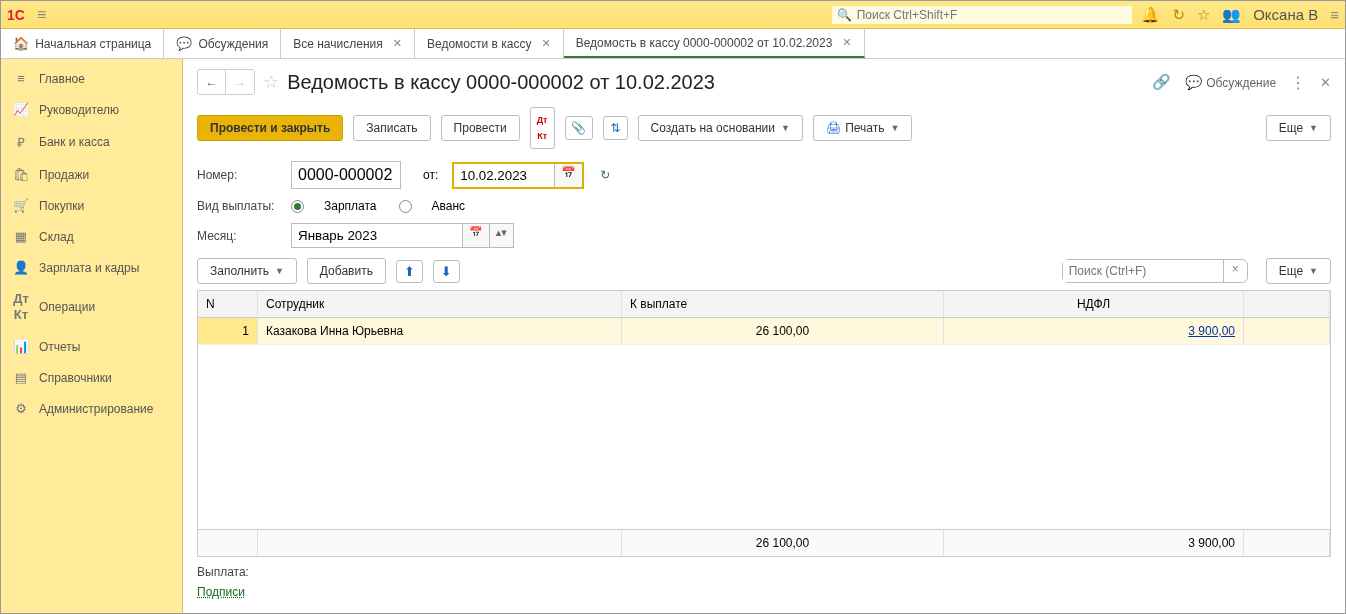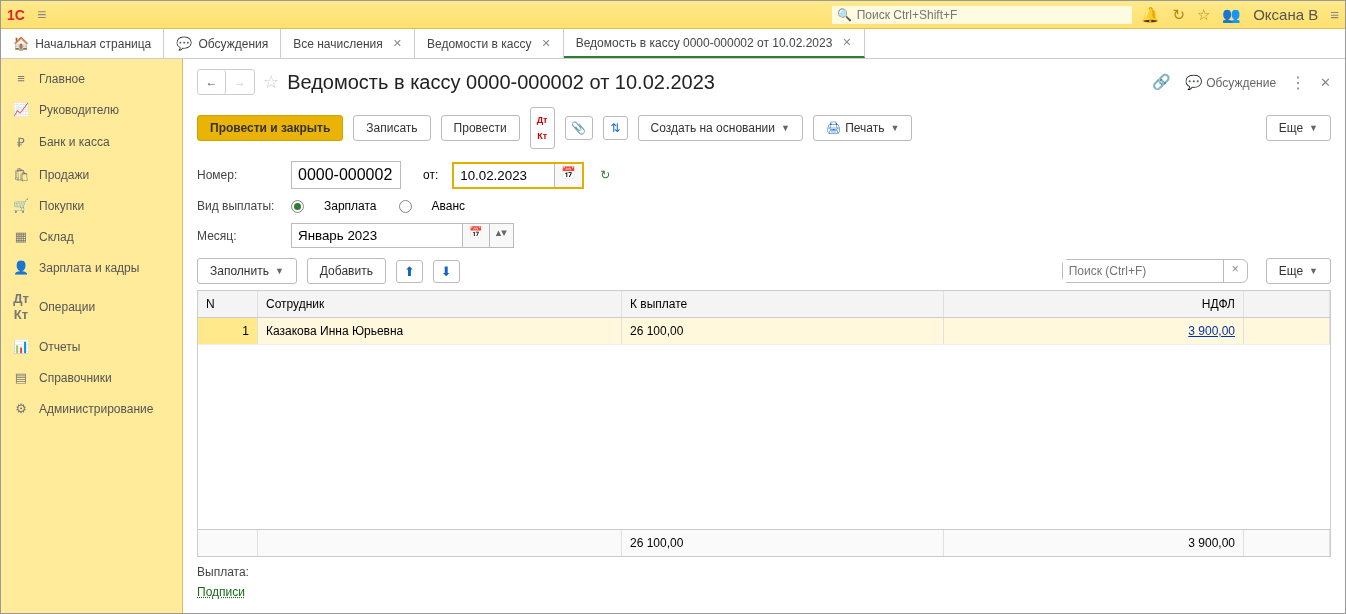--- a/index.html
+++ b/index.html
@@ -51,21 +51,21 @@
 .grid-toolbar { display: flex; align-items: center; gap: 10px; margin-bottom: 6px; }
 .arrow-btn { border: 1px solid #bbb; border-radius: 3px; padding: 3px 7px; background: #fff; cursor: pointer; color: #1565c0; font-size: 13px; }
 .search-box { display: flex; border: 1px solid #bbb; border-radius: 6px; margin-left: auto; }
 .search-box input { border: none; padding: 4px 6px; width: 160px; outline: none; font-size: 12px; }
 .search-box .xbtn { border-left: 1px solid #bbb; padding: 2px 8px; cursor: pointer; color: #888; }
 .grid-wrap { border: 1px solid #ccc; flex: 1; display: flex; flex-direction: column; }
 .grid-head { display: flex; background: #f4f4f4; border-bottom: 1px solid #ccc; }
 .grid-head > div, .grid-row > div, .grid-foot > div { padding: 6px 8px; border-right: 1px solid #e0e0e0; }
 .col-n { width: 60px; text-align: right; }
 .col-emp { width: 364px; }
-.col-pay { width: 322px; text-align: left; }
+.col-pay { width: 322px; text-align: center; }
 .col-ndfl { width: 300px; text-align: right; }
 .col-x { flex: 1; }
 .grid-body { flex: 1; overflow: auto; }
 .grid-row { display: flex; background: #fff8dc; border-bottom: 1px solid #eee; }
 .grid-row .col-n { background: #ffe98a; }
 .grid-row .col-ndfl a { color: #0033aa; text-decoration: underline; }
 .grid-foot { display: flex; background: #fafafa; border-top: 1px solid #ccc; }
 .footer-rows { margin-top: 8px; }
 .footer-rows .frow { display: flex; align-items: center; gap: 20px; margin-bottom: 6px; }
 .footer-rows .flbl { width: 70px; color: #444; }
@@ -259,21 +259,21 @@
           <span>Еще</span>
           <span class="caret">▼</span>
         </button>
     </div>
 
     <div class="grid-wrap">
       <div class="grid-head">
         <div class="col-n" style="text-align:left">N</div>
         <div class="col-emp">Сотрудник</div>
         <div class="col-pay" style="text-align:left">К выплате</div>
-        <div class="col-ndfl" style="text-align:right">НДФЛ</div>
+        <div class="col-ndfl" style="text-align:center">НДФЛ</div>
         <div class="col-x"></div>
       </div>
       <div class="grid-body">
         <div class="grid-row">
           <div class="col-n">1</div>
           <div class="col-emp">Казакова Инна Юрьевна</div>
           <div class="col-pay">26 100,00</div>
           <div class="col-ndfl"><a href="#">3 900,00</a></div>
           <div class="col-x"></div>
         </div>

